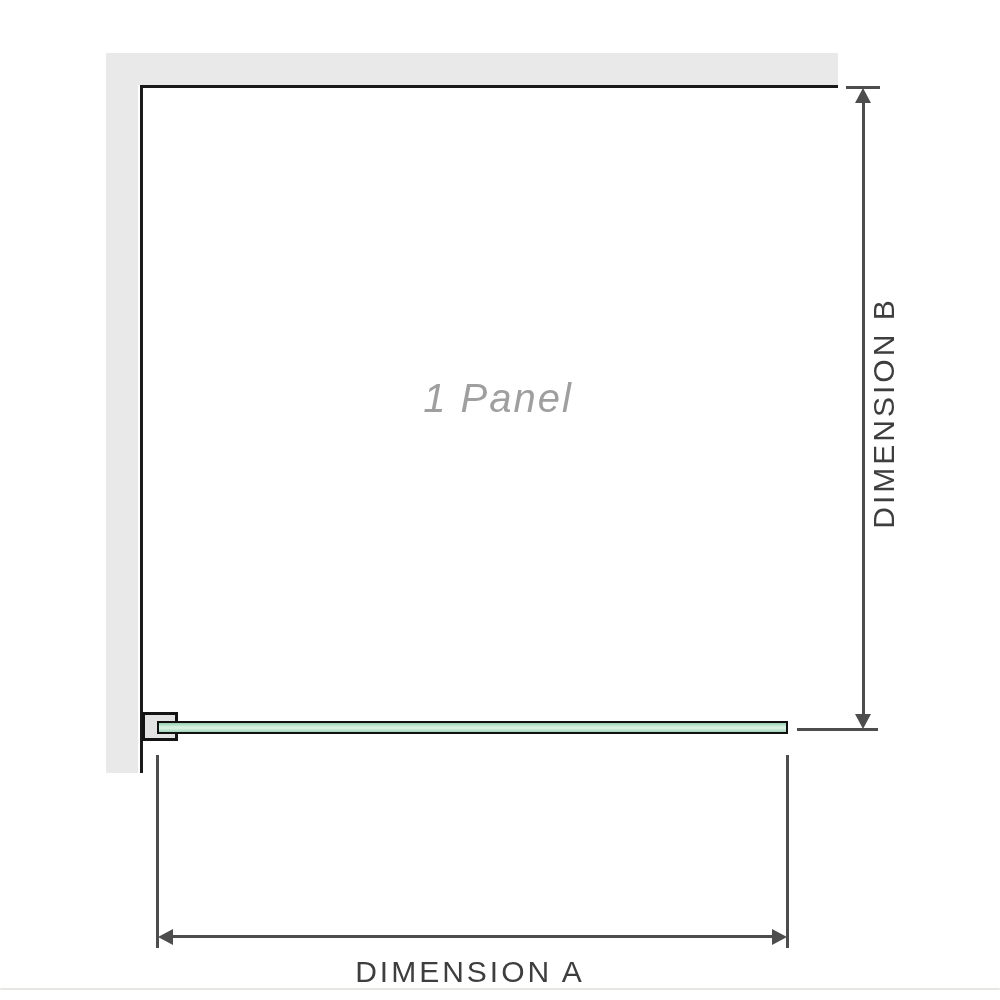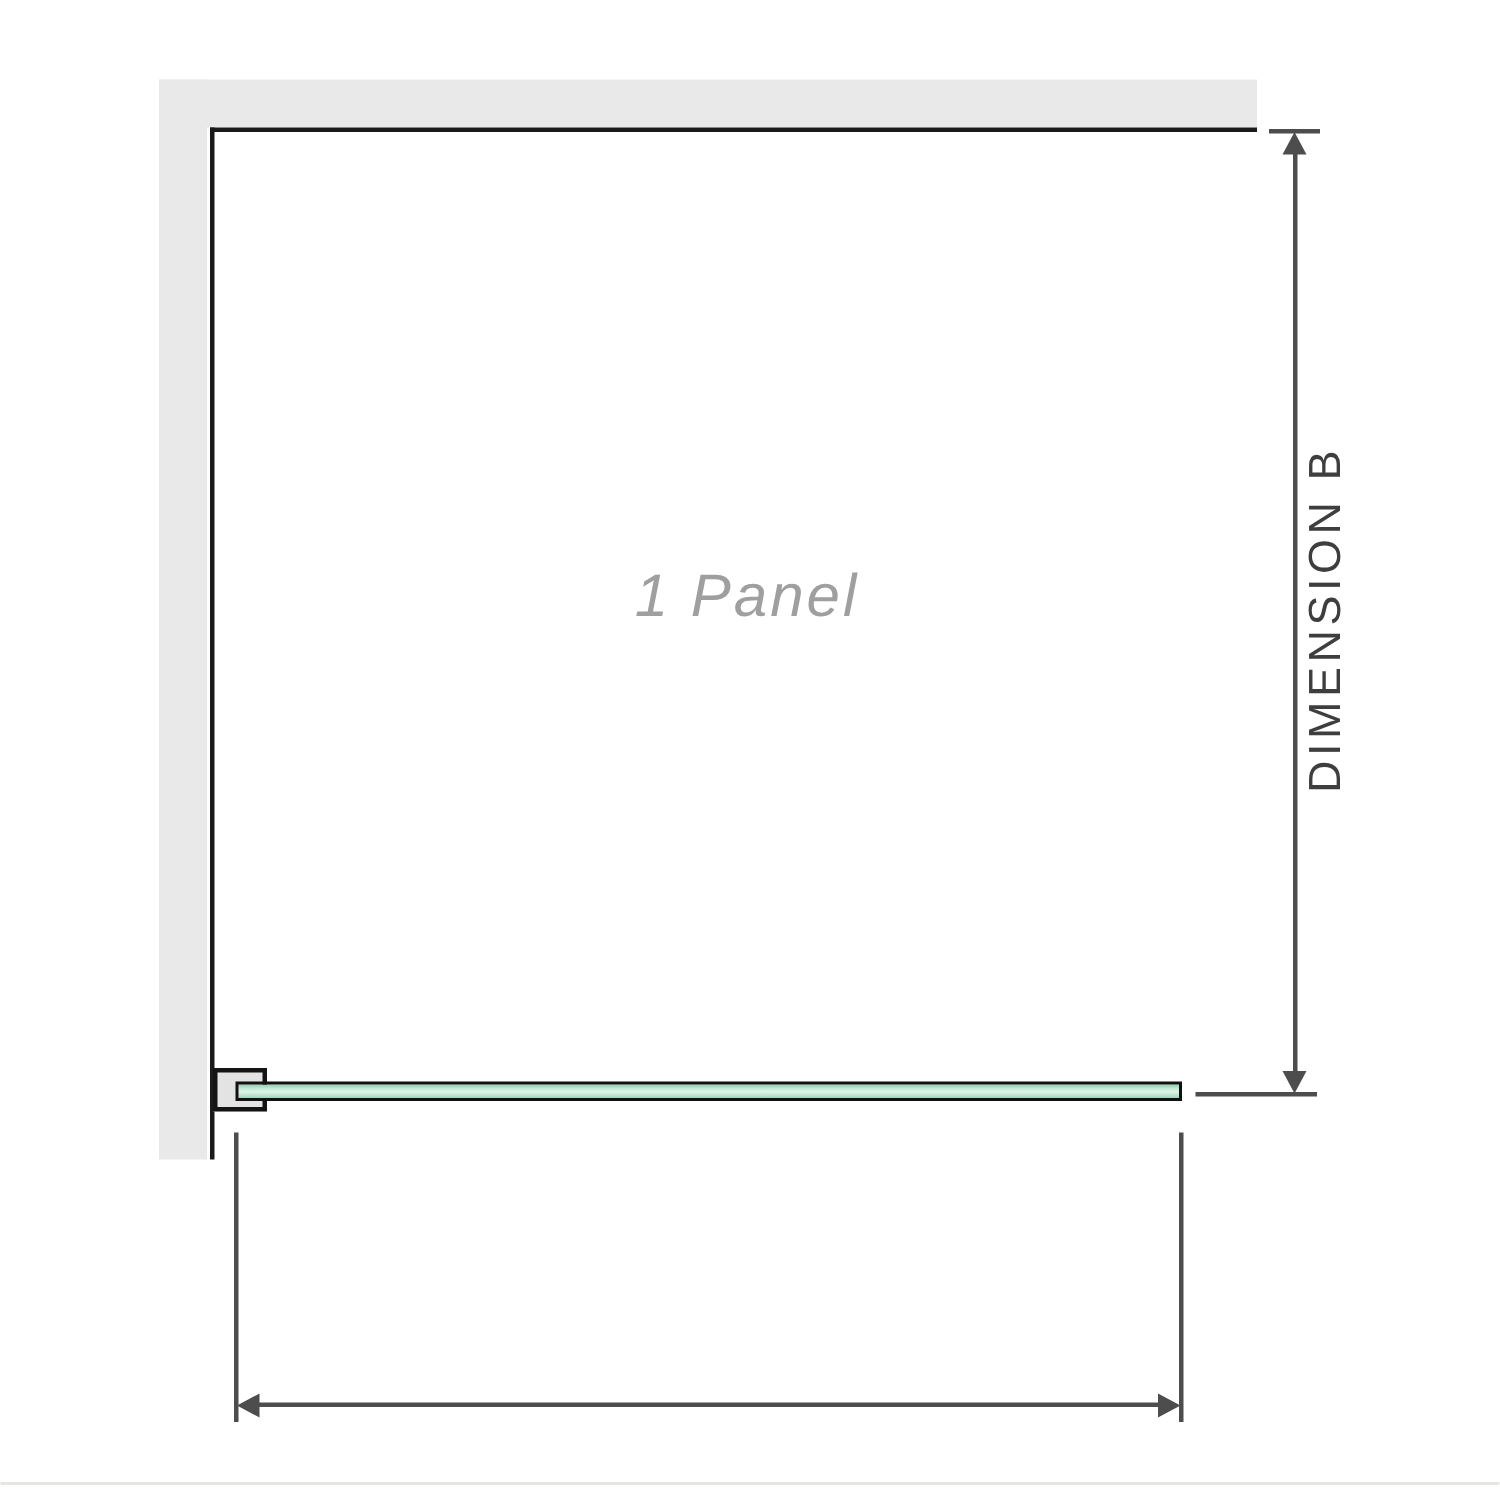--- a/index.html
+++ b/index.html
@@ -88,16 +88,17 @@
   <div class="dim dimB-line"></div>
   <div class="arrow arr-up"></div>
   <div class="arrow arr-down"></div>
   <div class="dim-label dimB-label">DIMENSION B</div>
 
   <div class="dim extA-left"></div>
   <div class="dim extA-right"></div>
   <div class="dim dimA-line"></div>
   <div class="arrow arr-left"></div>
   <div class="arrow arr-right"></div>
+  <div class="dim-label dimA-label">DIMENSION A</div>
 
   <div class="baseline"></div>
 
 </div>
 
 </body></html>

